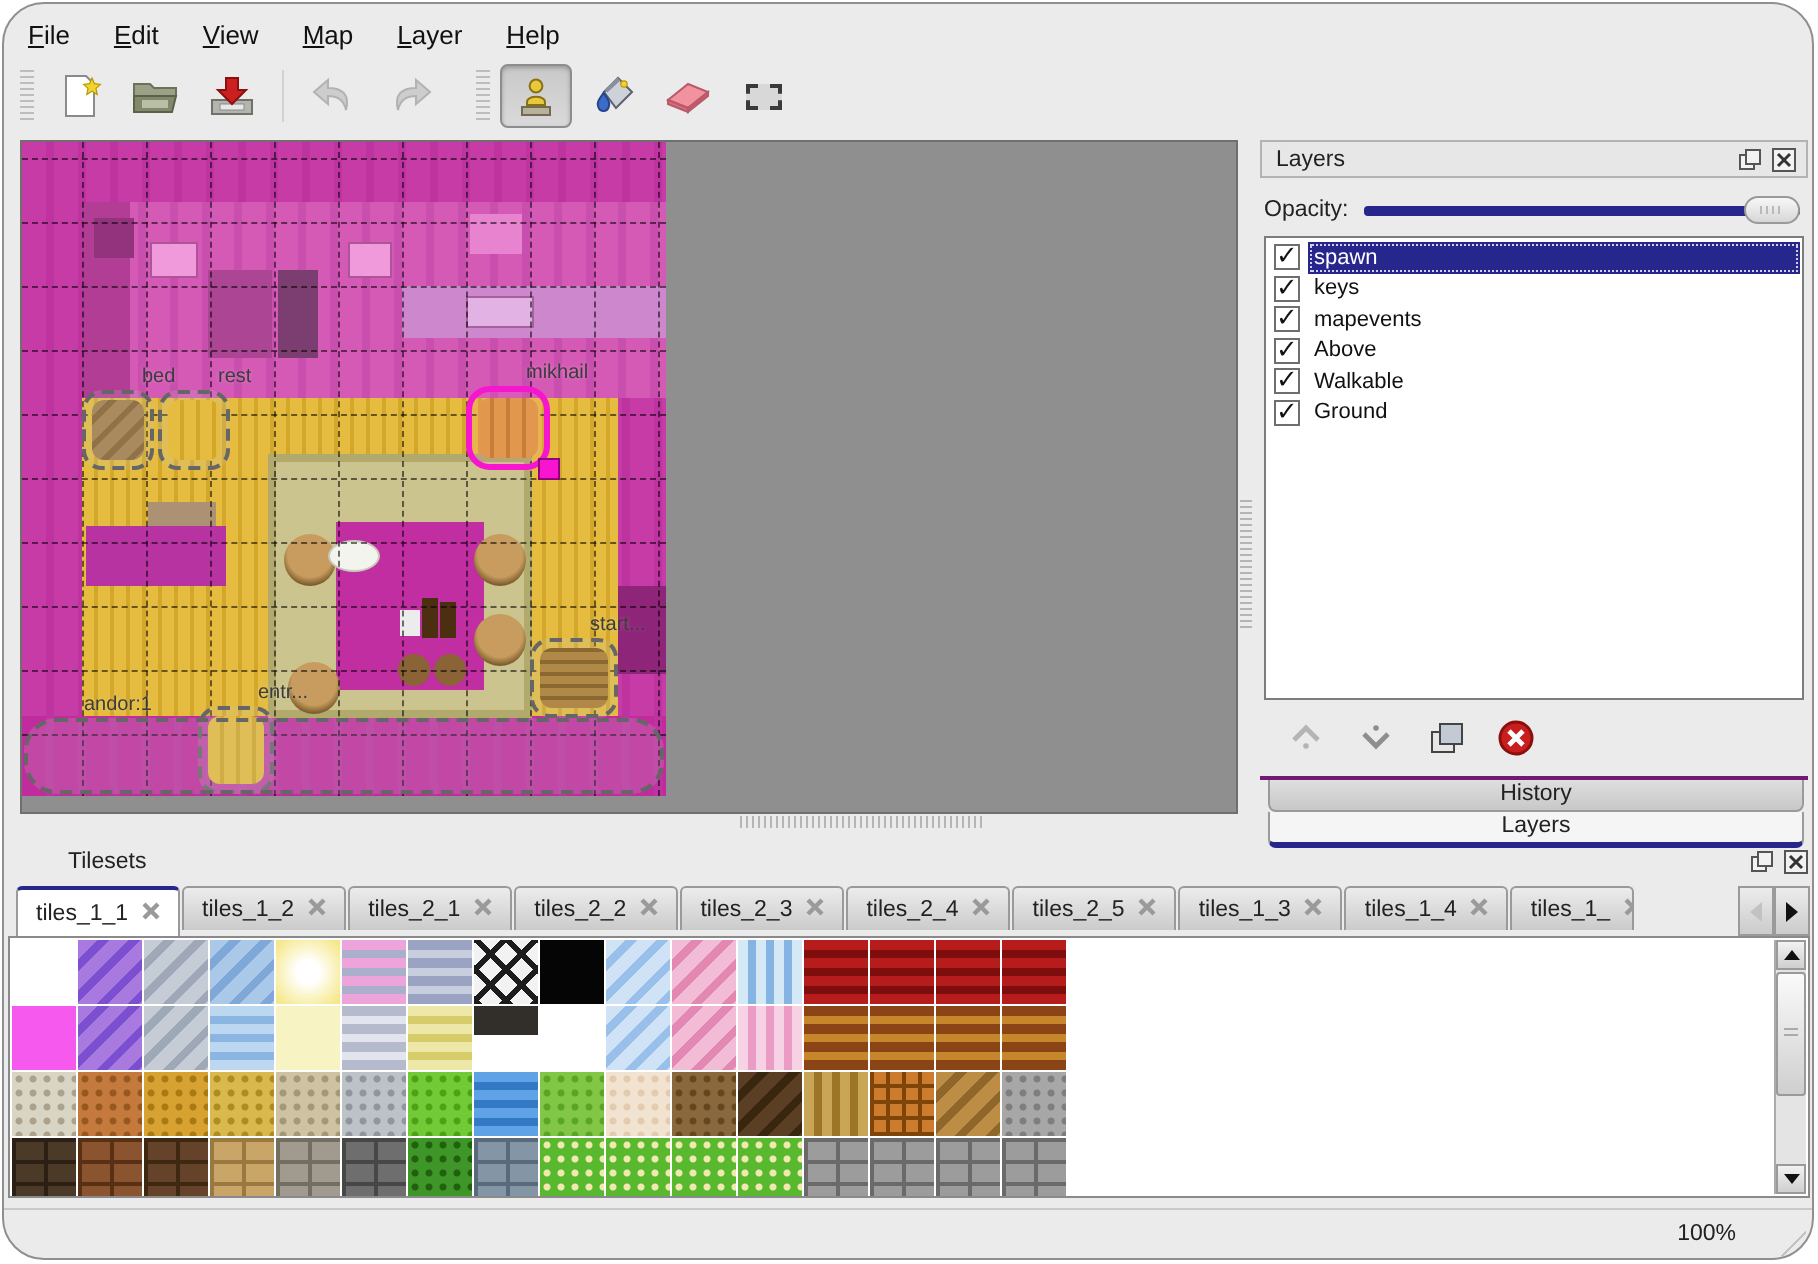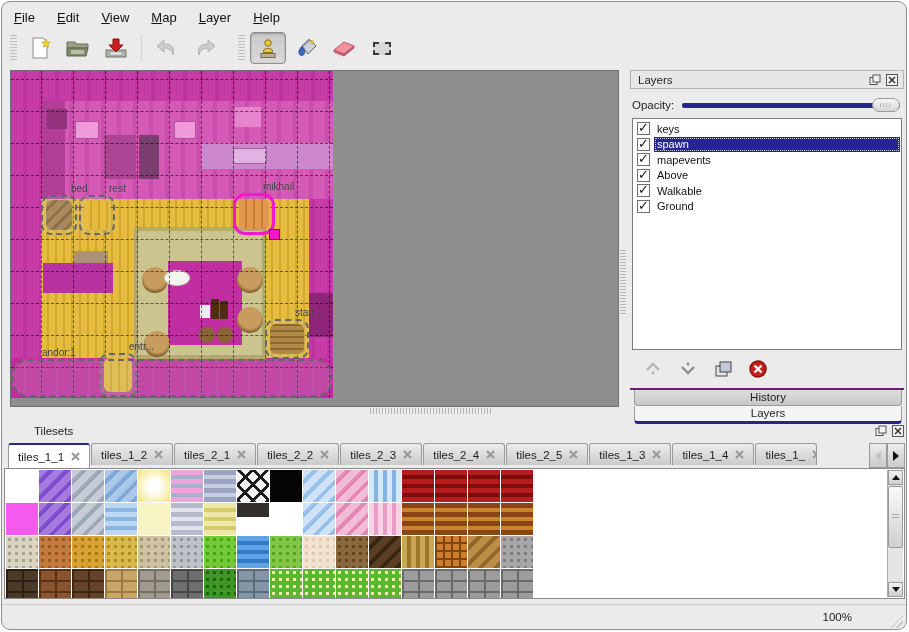--- a/index.html
+++ b/index.html
@@ -1,19 +1,19 @@
 <!DOCTYPE html>
 <html><head>
 <meta charset="utf-8">
 <style>
   html,body{margin:0;padding:0;background:#ffffff;width:909px;height:632px;overflow:hidden;
     font-family:"Liberation Sans","DejaVu Sans",sans-serif;}
   *{box-sizing:border-box;}
   .window{position:absolute;left:1px;top:1px;width:906px;height:629px;background:#ebebeb;
-    border:1px solid #8f8f8f;border-radius:9px;overflow:hidden;}
+    border:1px solid #8f8f8f;border-radius:21px;overflow:hidden;}
   
   .menubar{position:absolute;left:0;top:2px;width:100%;height:26px;display:flex;align-items:center;
     padding-left:12px;gap:22px;font-size:13px;color:#111;}
   .menuitem{cursor:default;}
   .menuitem u{text-decoration:underline;}
   
   .toolbar{position:absolute;left:0;top:28px;width:100%;height:36px;display:flex;align-items:center;}
   .tb-handle{width:7px;height:26px;margin:0 4px 0 8px;
     background:repeating-linear-gradient(180deg,#bdbdbd 0 1px,transparent 1px 3px);
     background-size:3px 100%;background-repeat:repeat;}
@@ -100,21 +100,21 @@
   .tsb .up{top:0;} .tsb .dn{bottom:0;}
   .tri-u{width:0;height:0;border-left:4px solid transparent;border-right:4px solid transparent;border-bottom:5px solid #111;}
   .tri-d{width:0;height:0;border-left:4px solid transparent;border-right:4px solid transparent;border-top:5px solid #111;}
   .tsb .thumb{position:absolute;left:0;top:16px;width:15px;height:62px;border:1px solid #9a9a9a;
     background:linear-gradient(#fafafa,#cfcfcf);border-radius:2px;}
   .tsb .thumb::after{content:"";position:absolute;left:3px;right:3px;top:27px;height:6px;
     background:repeating-linear-gradient(180deg,#aaa 0 1px,transparent 1px 3px);}
   
   .statusbar{position:absolute;left:0;top:602px;width:100%;height:27px;border-top:1px solid #c9c9c9;
     font-size:11.5px;color:#222;}
-  .zoomlabel{position:absolute;right:54px;top:6px;}
+  .zoomlabel{position:absolute;right:38px;top:6px;}
   .grip{position:absolute;right:3px;bottom:3px;width:17px;height:17px;
     background:repeating-linear-gradient(135deg,transparent 0 3px,#c2c2c2 3px 4px);
     clip-path:polygon(100% 0,100% 100%,0 100%);}
 </style>
 </head>
 <body>
 
 <div class="window">
 
   <div class="menubar" id="menubar">
@@ -284,28 +284,28 @@
       </span>
     </div>
     <div class="opacity-row">
       <span>Opacity:</span>
       <div class="slider">
         <div class="track"></div>
         <div class="handle"></div>
       </div>
     </div>
     <div class="layerlist" id="layerlist">
-        <div class="lrow">
-          <span class="cb"></span>
-          <span class="lname">keys</span>
-        </div>
         <div class="lrow sel">
           <div class="hl"></div>
           <span class="cb"></span>
           <span class="lname">spawn</span>
+        </div>
+        <div class="lrow">
+          <span class="cb"></span>
+          <span class="lname">keys</span>
         </div>
         <div class="lrow">
           <span class="cb"></span>
           <span class="lname">mapevents</span>
         </div>
         <div class="lrow">
           <span class="cb"></span>
           <span class="lname">Above</span>
         </div>
         <div class="lrow">

